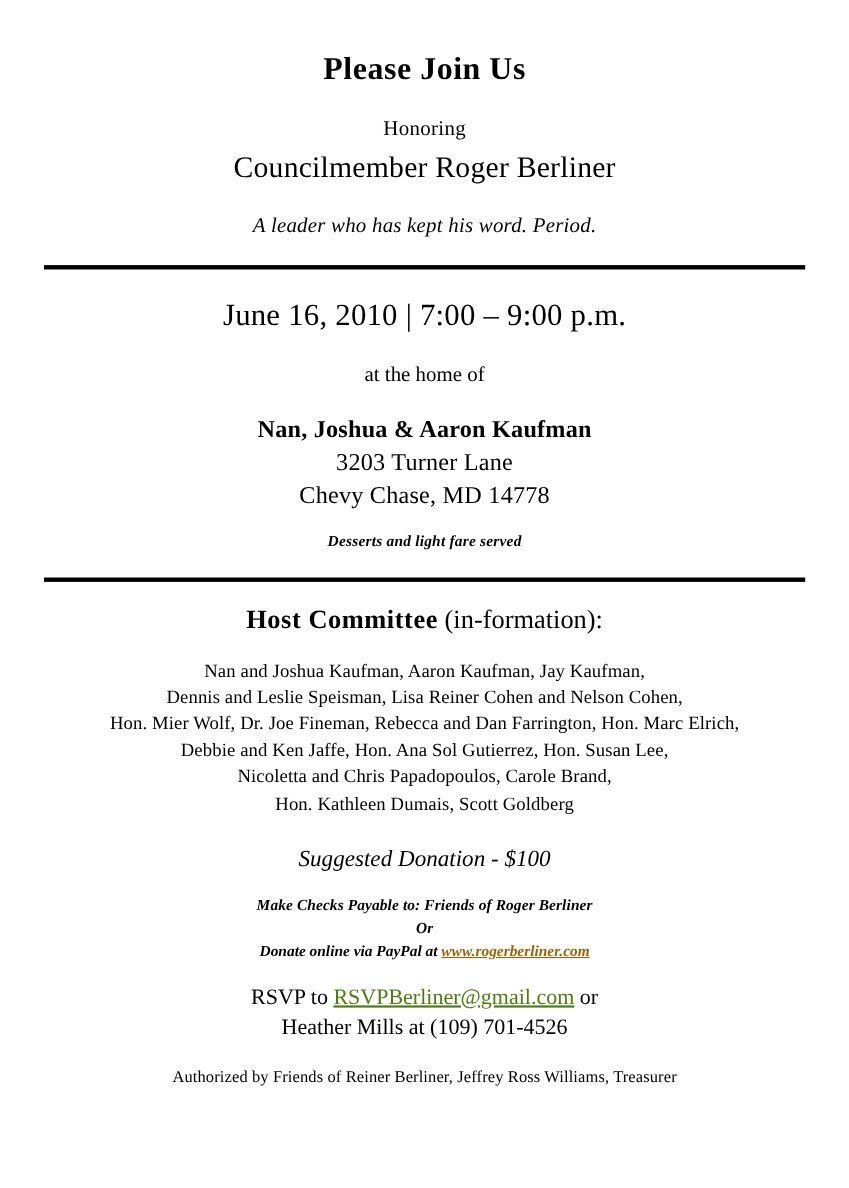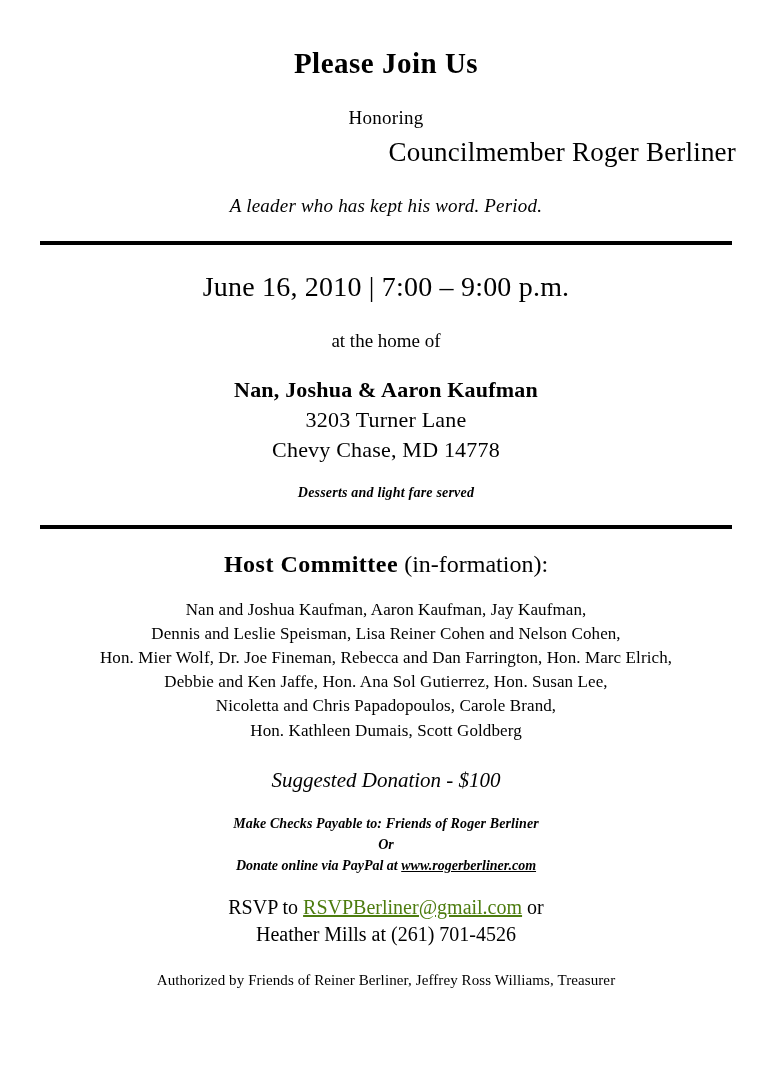--- a/index.html
+++ b/index.html
@@ -37,21 +37,20 @@
   }
   .honoring {
     font-size: 19px;
     margin-top: 27px;
     letter-spacing: 0.3px;
   }
   .honoree {
     font-size: 27px;
     margin-top: 8px;
     letter-spacing: 0.2px;
-    text-align: right;
   }
   .tagline {
     font-size: 19px;
     font-style: italic;
     margin-top: 27px;
     letter-spacing: 0.2px;
   }
 
   .rule {
     border: 0;
@@ -134,21 +133,21 @@
     font-weight: bold;
     margin-top: 5px;
   }
   .paypal {
     font-size: 14px;
     font-style: italic;
     font-weight: bold;
     margin-top: 5px;
   }
   .paypal a, .link {
-    color: #000000;
+    color: #a16207;
     text-decoration: underline;
   }
 
   .rsvp {
     font-size: 20px;
     margin-top: 22px;
   }
   .rsvp a {
     color: #4d7c0f;
     text-decoration: underline;
@@ -209,17 +208,17 @@
 
   <div class="checks">Make Checks Payable to: Friends of Roger Berliner</div>
   <div class="or">Or</div>
   <div class="paypal">
     <span>Donate online via PayPal at </span><a class="link" href="#">www.rogerberliner.com</a>
   </div>
 
   <div class="rsvp">
     <span>RSVP to </span><a href="#">RSVPBerliner@gmail.com</a><span> or</span>
   </div>
-  <div class="phone">Heather Mills at (261) 701-4526</div>
+  <div class="phone">Heather Mills at (109) 701-4526</div>
 
   <div class="authorized">Authorized by Friends of Reiner Berliner, Jeffrey Ross Williams, Treasurer</div>
 
 </div>
 
 </body></html>

